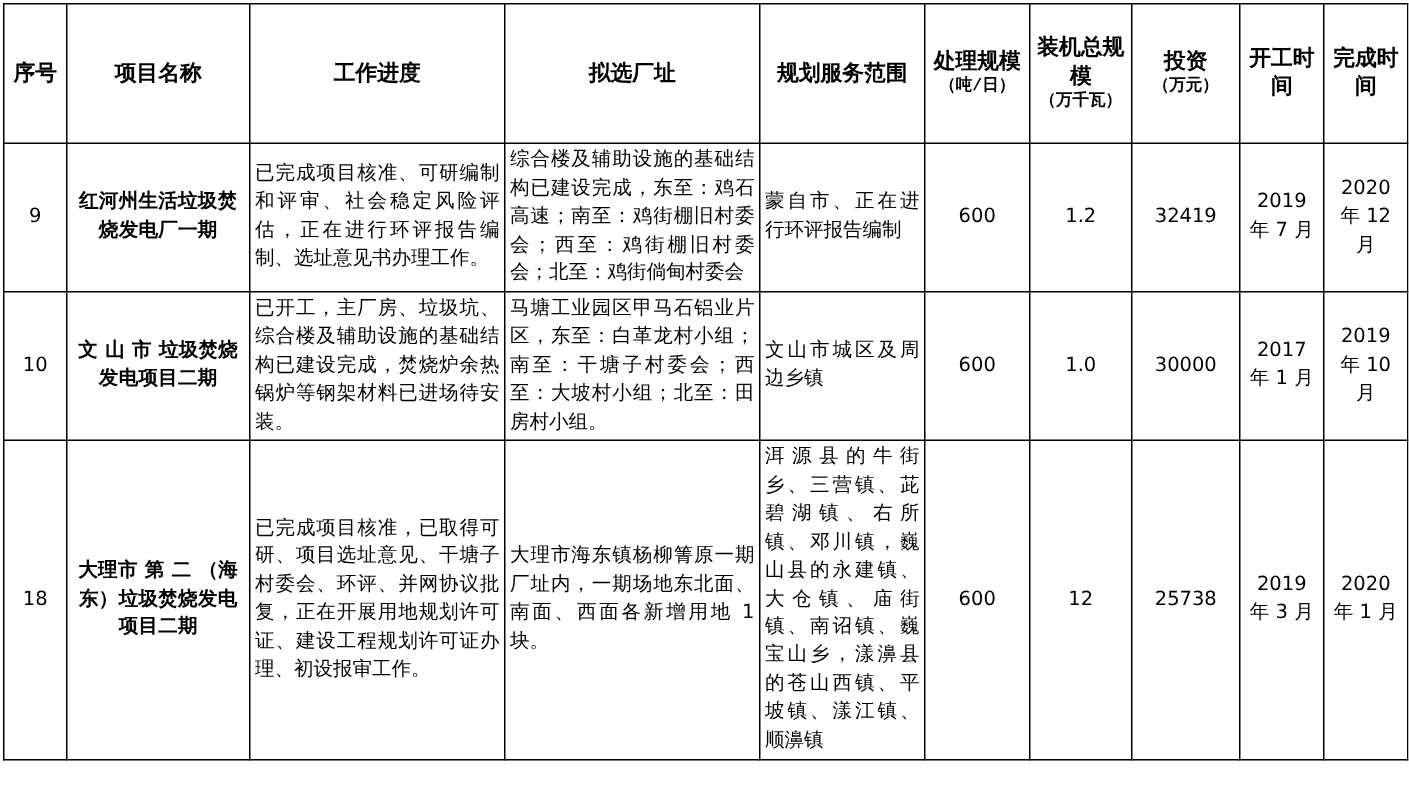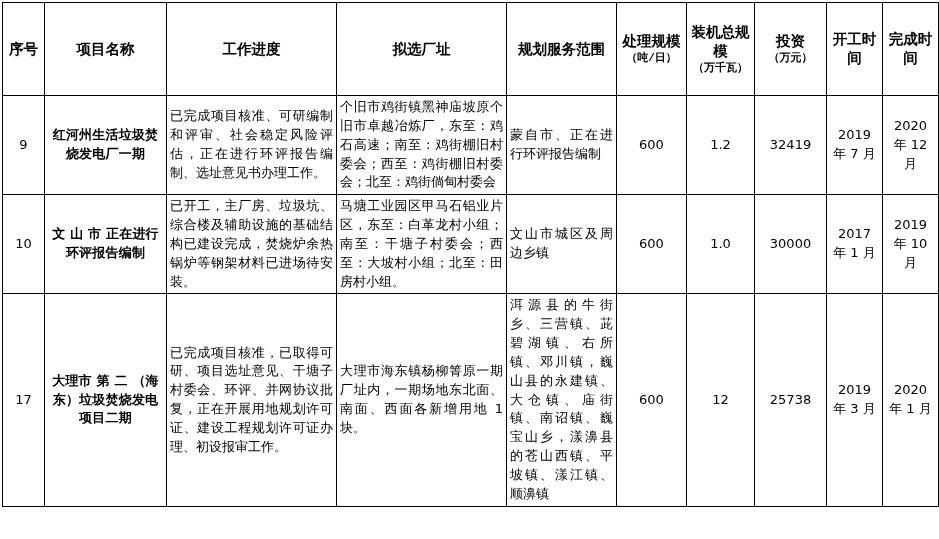--- a/index.html
+++ b/index.html
@@ -110,42 +110,42 @@
         </th>
         <th><span>开工时间</span></th>
         <th><span>完成时间</span></th>
       </tr>
     </thead>
     <tbody>
       <tr>
         <td class="seq">9</td>
         <td class="name">红河州生活垃圾焚烧发电厂一期</td>
         <td class="text">已完成项目核准、可研编制和评审、社会稳定风险评估，正在进行环评报告编制、选址意见书办理工作。</td>
-        <td class="text">个旧市鸡街镇黑神庙坡原个旧市卓越冶炼厂，东至：鸡石高速；南至：鸡街棚旧村委会；西至：鸡街棚旧村委会；北至：鸡街倘甸村委会</td>
+        <td class="text">综合楼及辅助设施的基础结构已建设完成，东至：鸡石高速；南至：鸡街棚旧村委会；西至：鸡街棚旧村委会；北至：鸡街倘甸村委会</td>
         <td class="text">蒙自市、正在进行环评报告编制</td>
         <td class="num">600</td>
         <td class="num">1.2</td>
         <td class="num">32419</td>
         <td class="date">2019 年 7 月</td>
         <td class="date">2020 年 12 月</td>
       </tr>
       <tr>
         <td class="seq">10</td>
-        <td class="name">文 山 市 正在进行环评报告编制</td>
+        <td class="name">文 山 市 垃圾焚烧发电项目二期</td>
         <td class="text">已开工，主厂房、垃圾坑、综合楼及辅助设施的基础结构已建设完成，焚烧炉余热锅炉等钢架材料已进场待安装。</td>
         <td class="text">马塘工业园区甲马石铝业片区，东至：白革龙村小组；南至：干塘子村委会；西至：大坡村小组；北至：田房村小组。</td>
         <td class="text">文山市城区及周边乡镇</td>
         <td class="num">600</td>
         <td class="num">1.0</td>
         <td class="num">30000</td>
         <td class="date">2017 年 1 月</td>
         <td class="date">2019 年 10 月</td>
       </tr>
       <tr>
-        <td class="seq">17</td>
+        <td class="seq">18</td>
         <td class="name">大理市 第 二 （海东）垃圾焚烧发电项目二期</td>
         <td class="text">已完成项目核准，已取得可研、项目选址意见、干塘子村委会、环评、并网协议批复，正在开展用地规划许可证、建设工程规划许可证办理、初设报审工作。</td>
         <td class="text">大理市海东镇杨柳箐原一期厂址内，一期场地东北面、南面、西面各新增用地 1 块。</td>
         <td class="text">洱源县的牛街乡、三营镇、茈碧湖镇、右所镇、邓川镇，巍山县的永建镇、大仓镇、庙街镇、南诏镇、巍宝山乡，漾濞县的苍山西镇、平坡镇、漾江镇、顺濞镇</td>
         <td class="num">600</td>
         <td class="num">12</td>
         <td class="num">25738</td>
         <td class="date">2019 年 3 月</td>
         <td class="date">2020 年 1 月</td>
       </tr>

